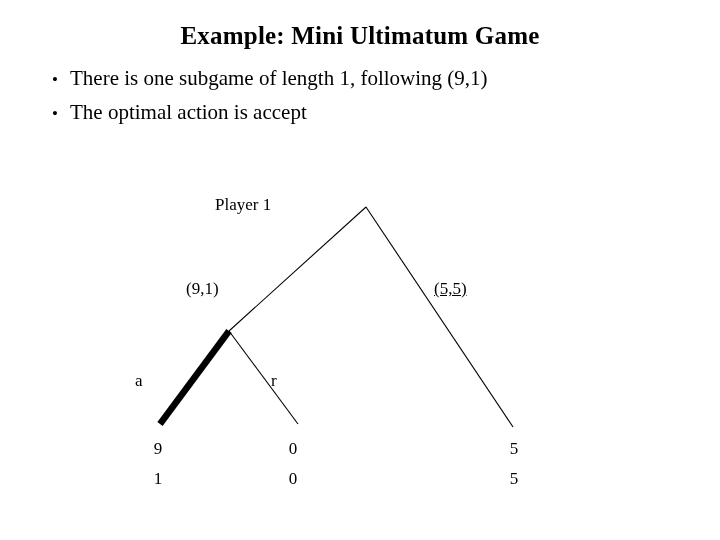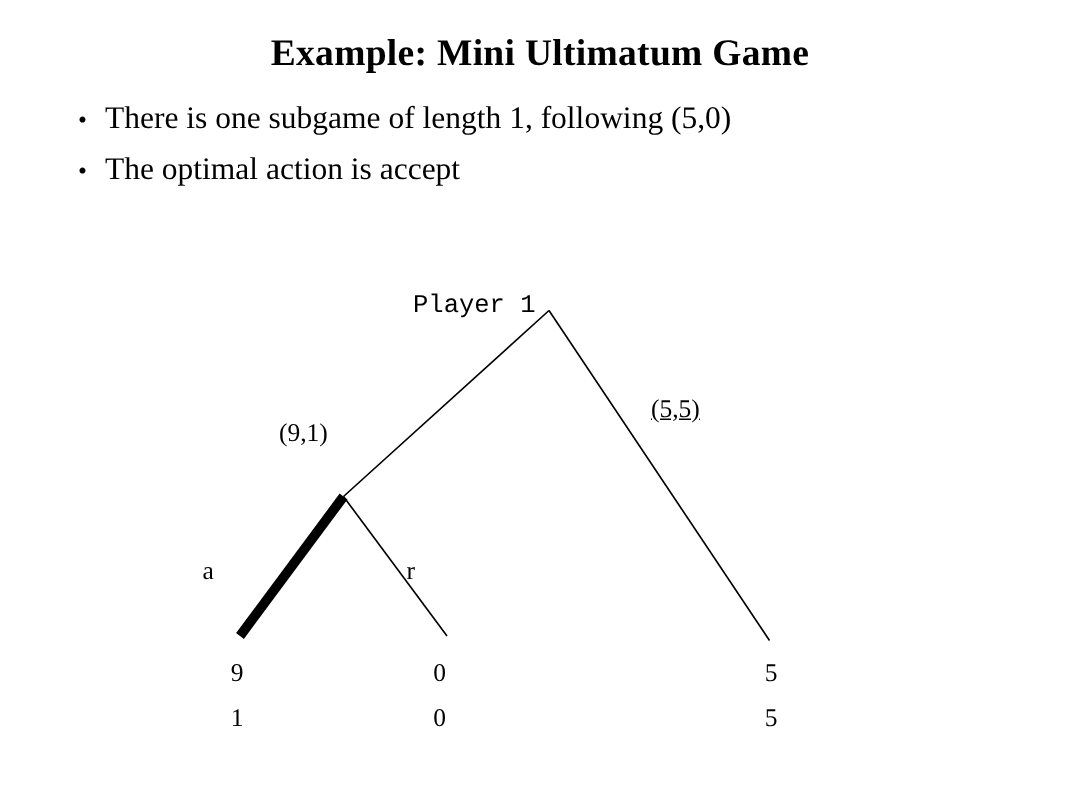--- a/index.html
+++ b/index.html
@@ -72,22 +72,20 @@
   }
 
   
   .tlabel {
     position: absolute;
     font-size: 17px;
     line-height: 19px;
     white-space: nowrap;
   }
   .tlabel.right-anchor {
-    text-align: right;
-    font-family: Liberation Mono, monospace;
   }
   .tlabel.center-anchor {
   }
 
   
   #lbl-player1 {
     left: 215px;
     top: 195px;
     width: 142px;
   }
@@ -96,21 +94,21 @@
     top: 323px;
     width: 142px;
   }
   #lbl-p1-left-payoff {
     left: 186px;
     top: 279px;
     width: 80px;
   }
   #lbl-p1-right-payoff {
     left: 434px;
-    top: 263px;
+    top: 279px;
     width: 80px;
     text-decoration: underline;
   }
   #lbl-action-a {
     left: 135px;
     top: 371px;
     width: 40px;
   }
   #lbl-action-r {
     left: 271px;
@@ -137,21 +135,21 @@
 <body>
 
 <div id="slide">
 
   <div id="title">Example: Mini Ultimatum Game</div>
 
   <div id="bullets">
 
     <div class="bullet-row">
       <span class="bullet-mark">•</span>
-      <span class="bullet-text">There is one subgame of length 1, following (5,0)</span>
+      <span class="bullet-text">There is one subgame of length 1, following (9,1)</span>
     </div>
 
     <div class="bullet-row">
       <span class="bullet-mark">•</span>
       <span class="bullet-text">The optimal action is accept</span>
     </div>
 
   </div>
 
   <div id="tree">

